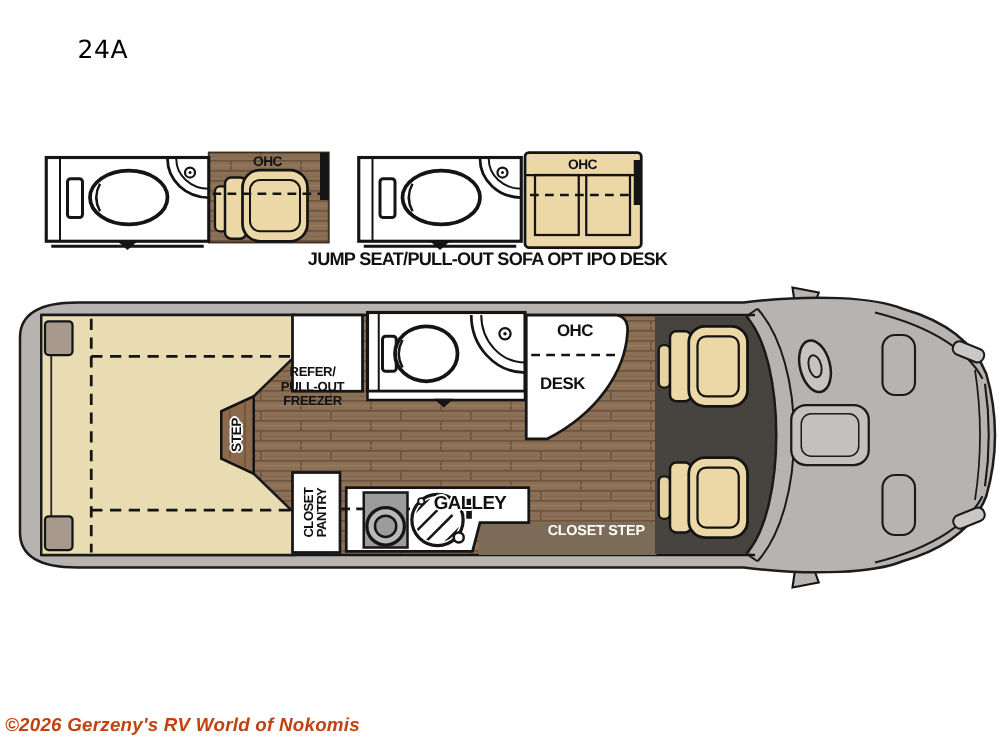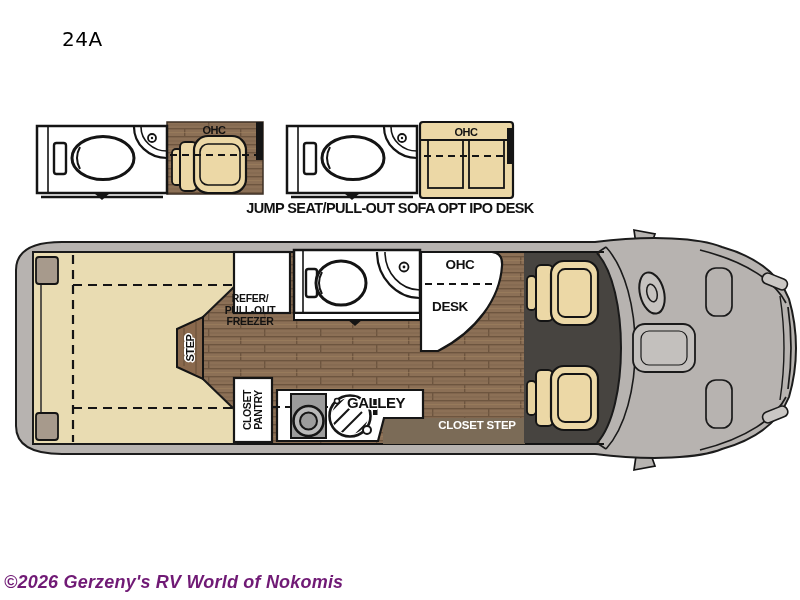--- a/index.html
+++ b/index.html
@@ -22,21 +22,21 @@
   .opt2-ohc{left:466px;top:126px;}
   .bed-label{left:146px;top:299px;font-size:11.5px;line-height:12.6px;}
   .refer-label{left:250px;top:265px;font-size:10.5px;line-height:11.5px;letter-spacing:-0.3px;margin-top:28px;}
   .step-label{left:190px;top:348px;font-size:11px;}
   .wetbath-label{left:356px;top:333px;font-size:15px;line-height:16.5px;letter-spacing:-0.5px;}
   .galley-label{left:352px;top:395px;font-size:15px;letter-spacing:-0.5px;margin-left:24px;}
   .ohc-main{left:460px;top:258px;font-size:13.5px;}
   .desk-main{left:450px;top:300px;font-size:13.5px;}
   .closet-label{left:253px;top:410px;font-size:10.5px;line-height:11px;}
   .entry-label{left:477px;top:419px;font-size:11.5px;color:#fff;letter-spacing:-0.2px;}
-  .watermark{left:4px;top:573px;font-size:18px;font-style:italic;color:#701a75;
+  .watermark{left:4px;top:573px;font-size:15px;font-style:italic;color:#c2410c;
              text-align:left;letter-spacing:0.2px;}
 </style>
 </head>
 <body>
 
 <div id="canvas">
 
 <svg id="gfx" width="800" height="600" viewBox="0 0 800 600">
   <defs>
     <pattern id="wood" width="56" height="16" patternUnits="userSpaceOnUse">

